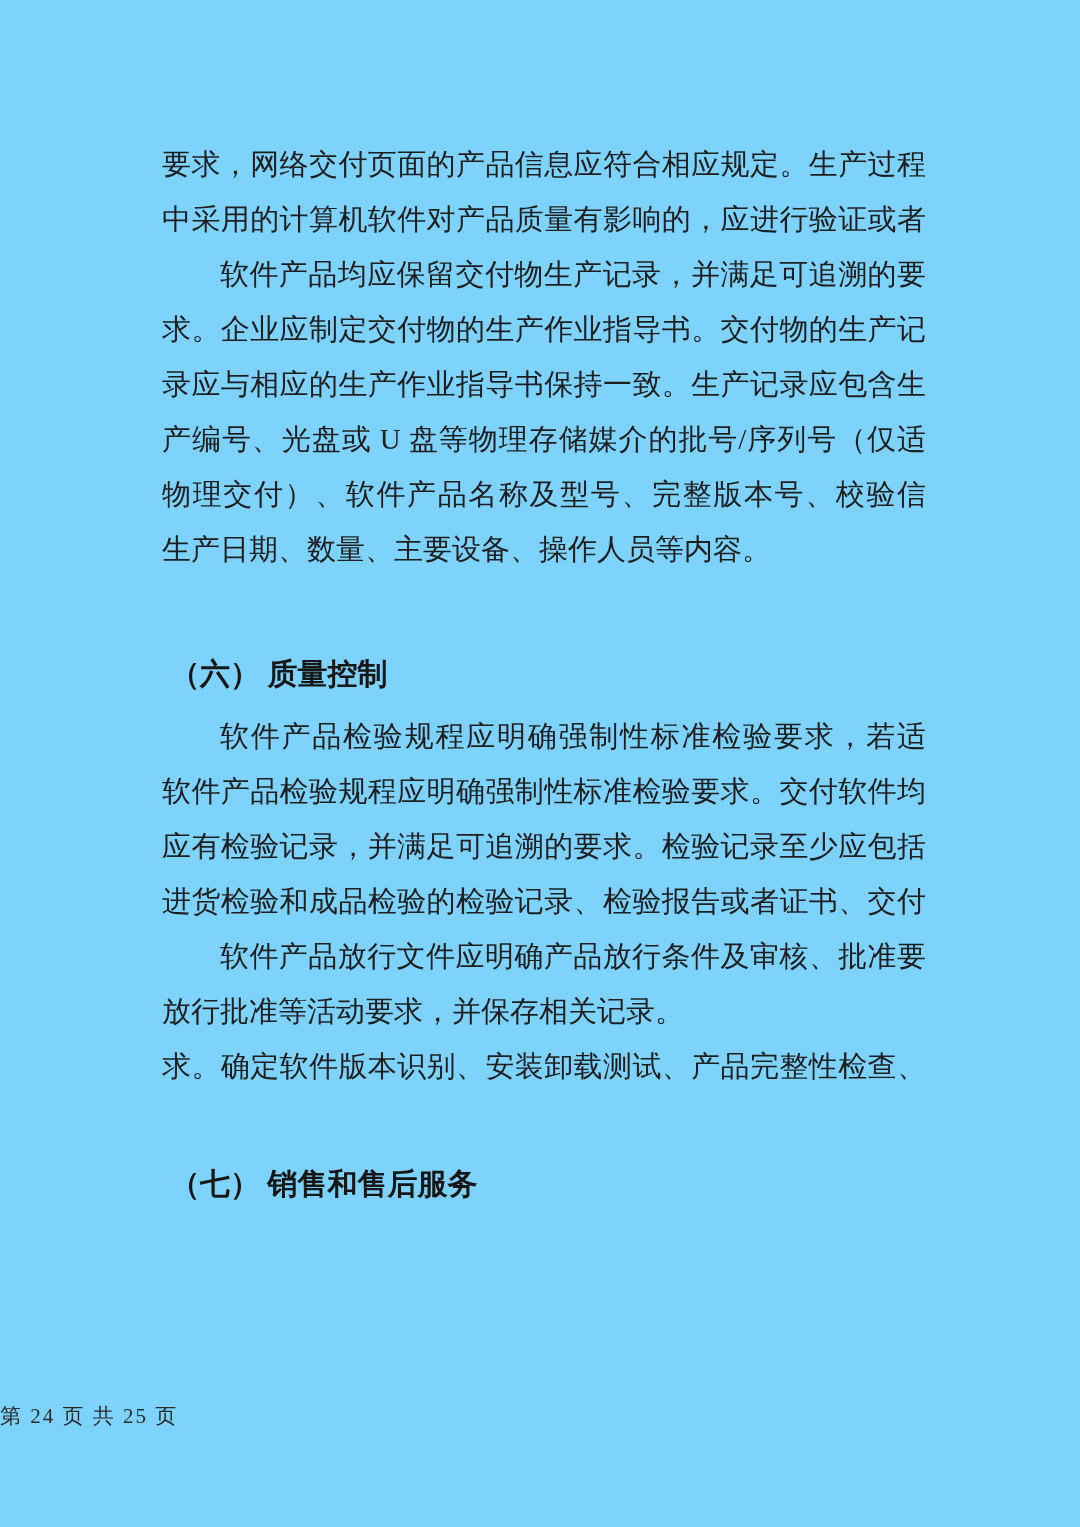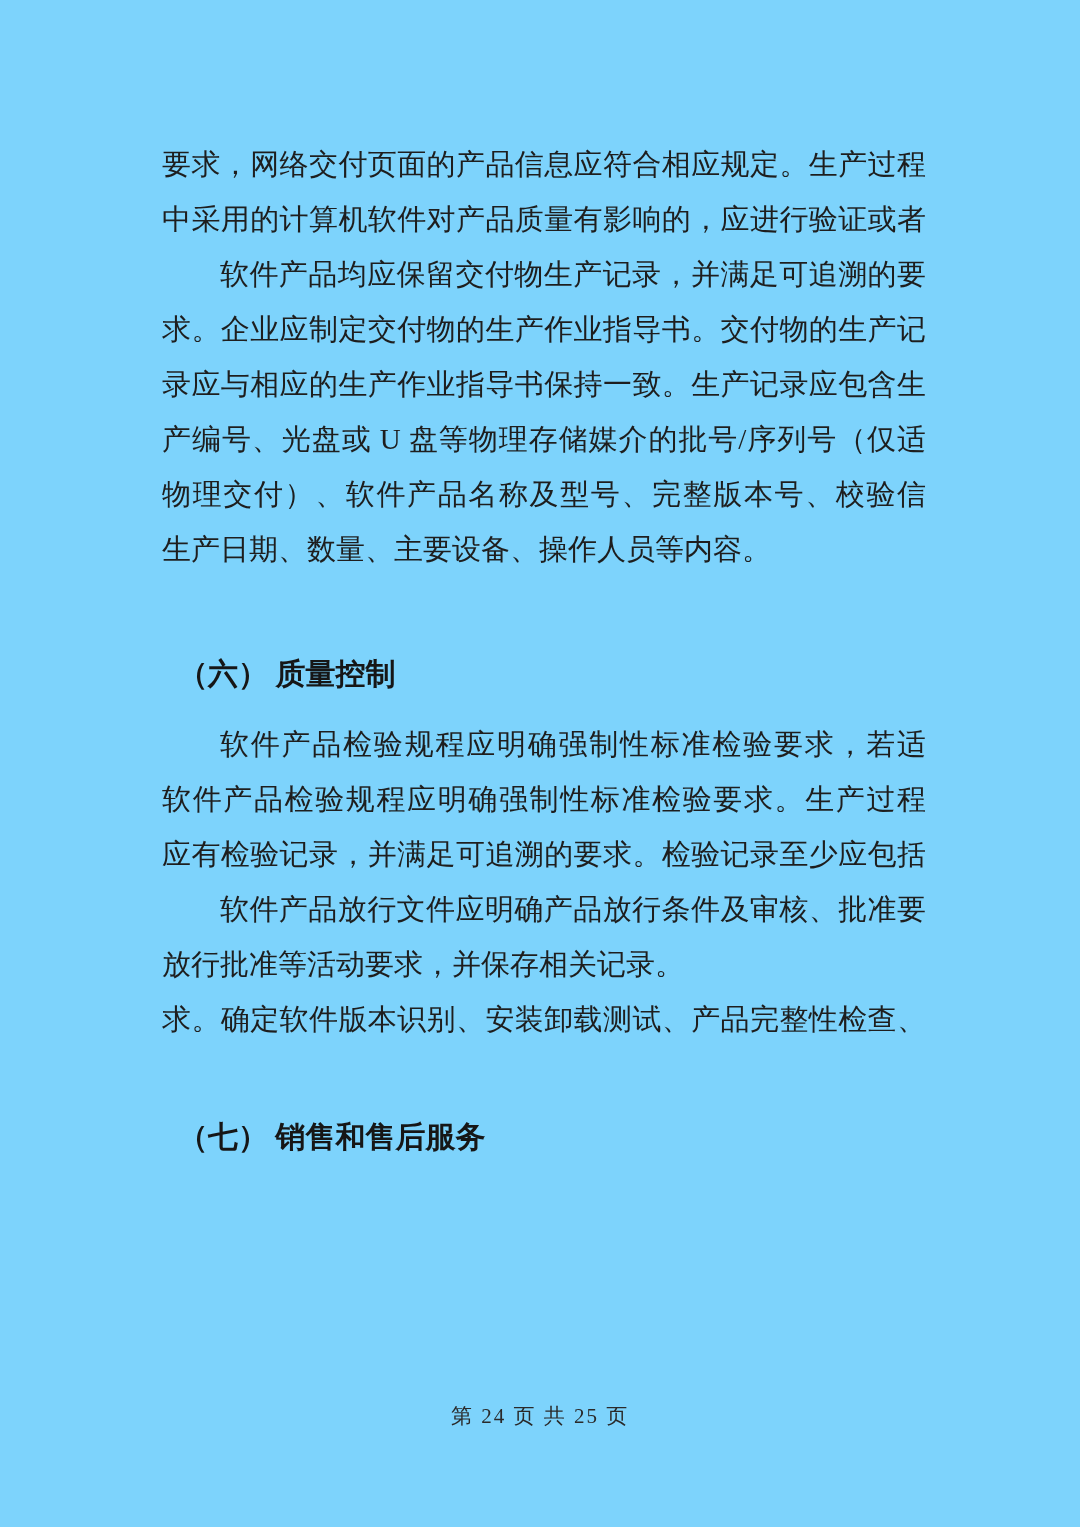--- a/index.html
+++ b/index.html
@@ -35,31 +35,31 @@
     text-align-last: left;
   }
   .line.indent {
     text-indent: 58px;
   }
   .heading {
     font-size: 30px;
     font-weight: bold;
     height: 55px;
     line-height: 55px;
-    margin: 16px;
+    margin: 8px;
     color: #161616;
   }
   .heading.gap6 { margin-top: 69px; }
   .heading.gap7 { margin-top: 62px; }
   .footer {
     position: absolute;
     left: 0;
     right: 0;
     top: 1402px;
-    text-align: center;
+    text-align: left;
     font-size: 21px;
     color: #2a2a2a;
     letter-spacing: 2px;
   }
 </style>
 </head>
 <body>
 
 <div class="page">
   <div class="doc-body">
@@ -70,22 +70,23 @@
     <div class="line indent">软件产品均应保留交付物生产记录，并满足可追溯的要</div>
     <div class="line">求。企业应制定交付物的生产作业指导书。交付物的生产记</div>
     <div class="line">录应与相应的生产作业指导书保持一致。生产记录应包含生</div>
     <div class="line">产编号、光盘或 U 盘等物理存储媒介的批号/序列号（仅适用</div>
     <div class="line">物理交付）、软件产品名称及型号、完整版本号、校验信息、</div>
     <div class="line end">生产日期、数量、主要设备、操作人员等内容。</div>
 
     <h2 class="heading gap6">（六） 质量控制</h2>
 
     <div class="line indent">软件产品检验规程应明确强制性标准检验要求，若适用，</div>
-    <div class="line">软件产品检验规程应明确强制性标准检验要求。生产过程</div>
+    <div class="line">软件产品检验规程应明确强制性标准检验要求。交付软件均</div>
     <div class="line">应有检验记录，并满足可追溯的要求。检验记录至少应包括</div>
+    <div class="line">进货检验和成品检验的检验记录、检验报告或者证书、交付</div>
 
     <div class="line indent">软件产品放行文件应明确产品放行条件及审核、批准要</div>
     <div class="line end">放行批准等活动要求，并保存相关记录。</div>
     <div class="line">求。确定软件版本识别、安装卸载测试、产品完整性检查、</div>
 
     <h2 class="heading gap7">（七） 销售和售后服务</h2>
 
   </div>
 
   <div class="footer">

